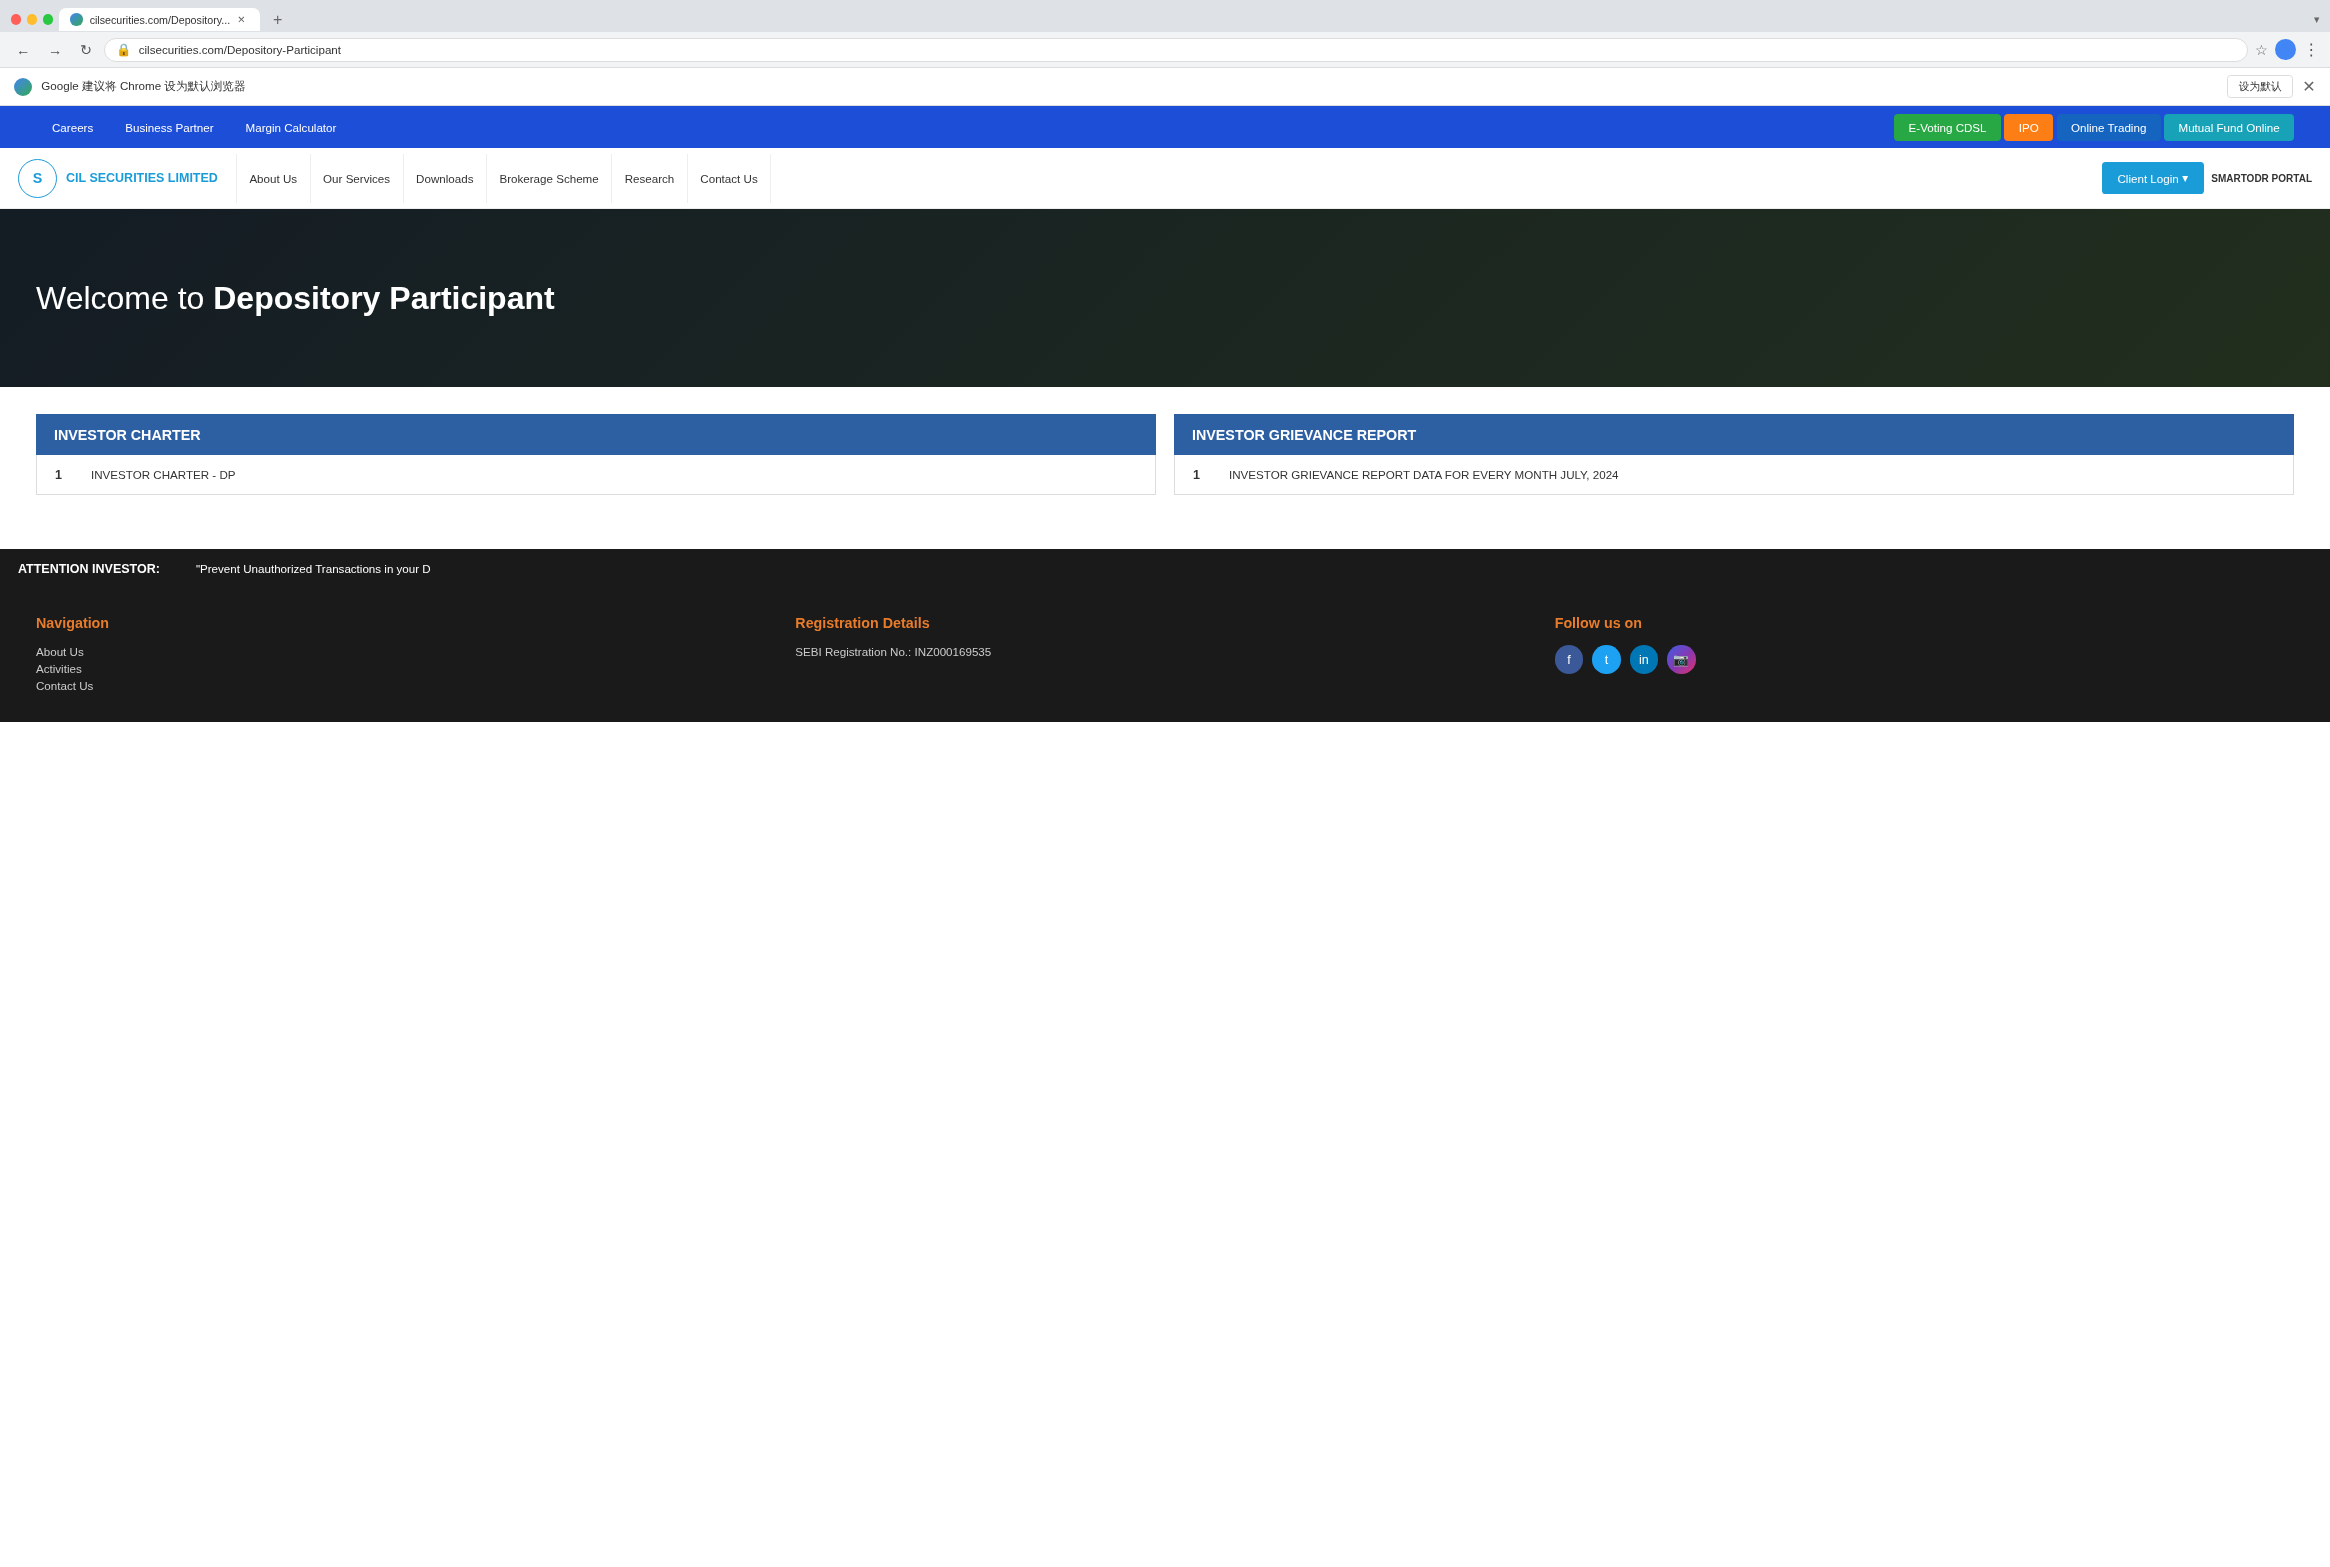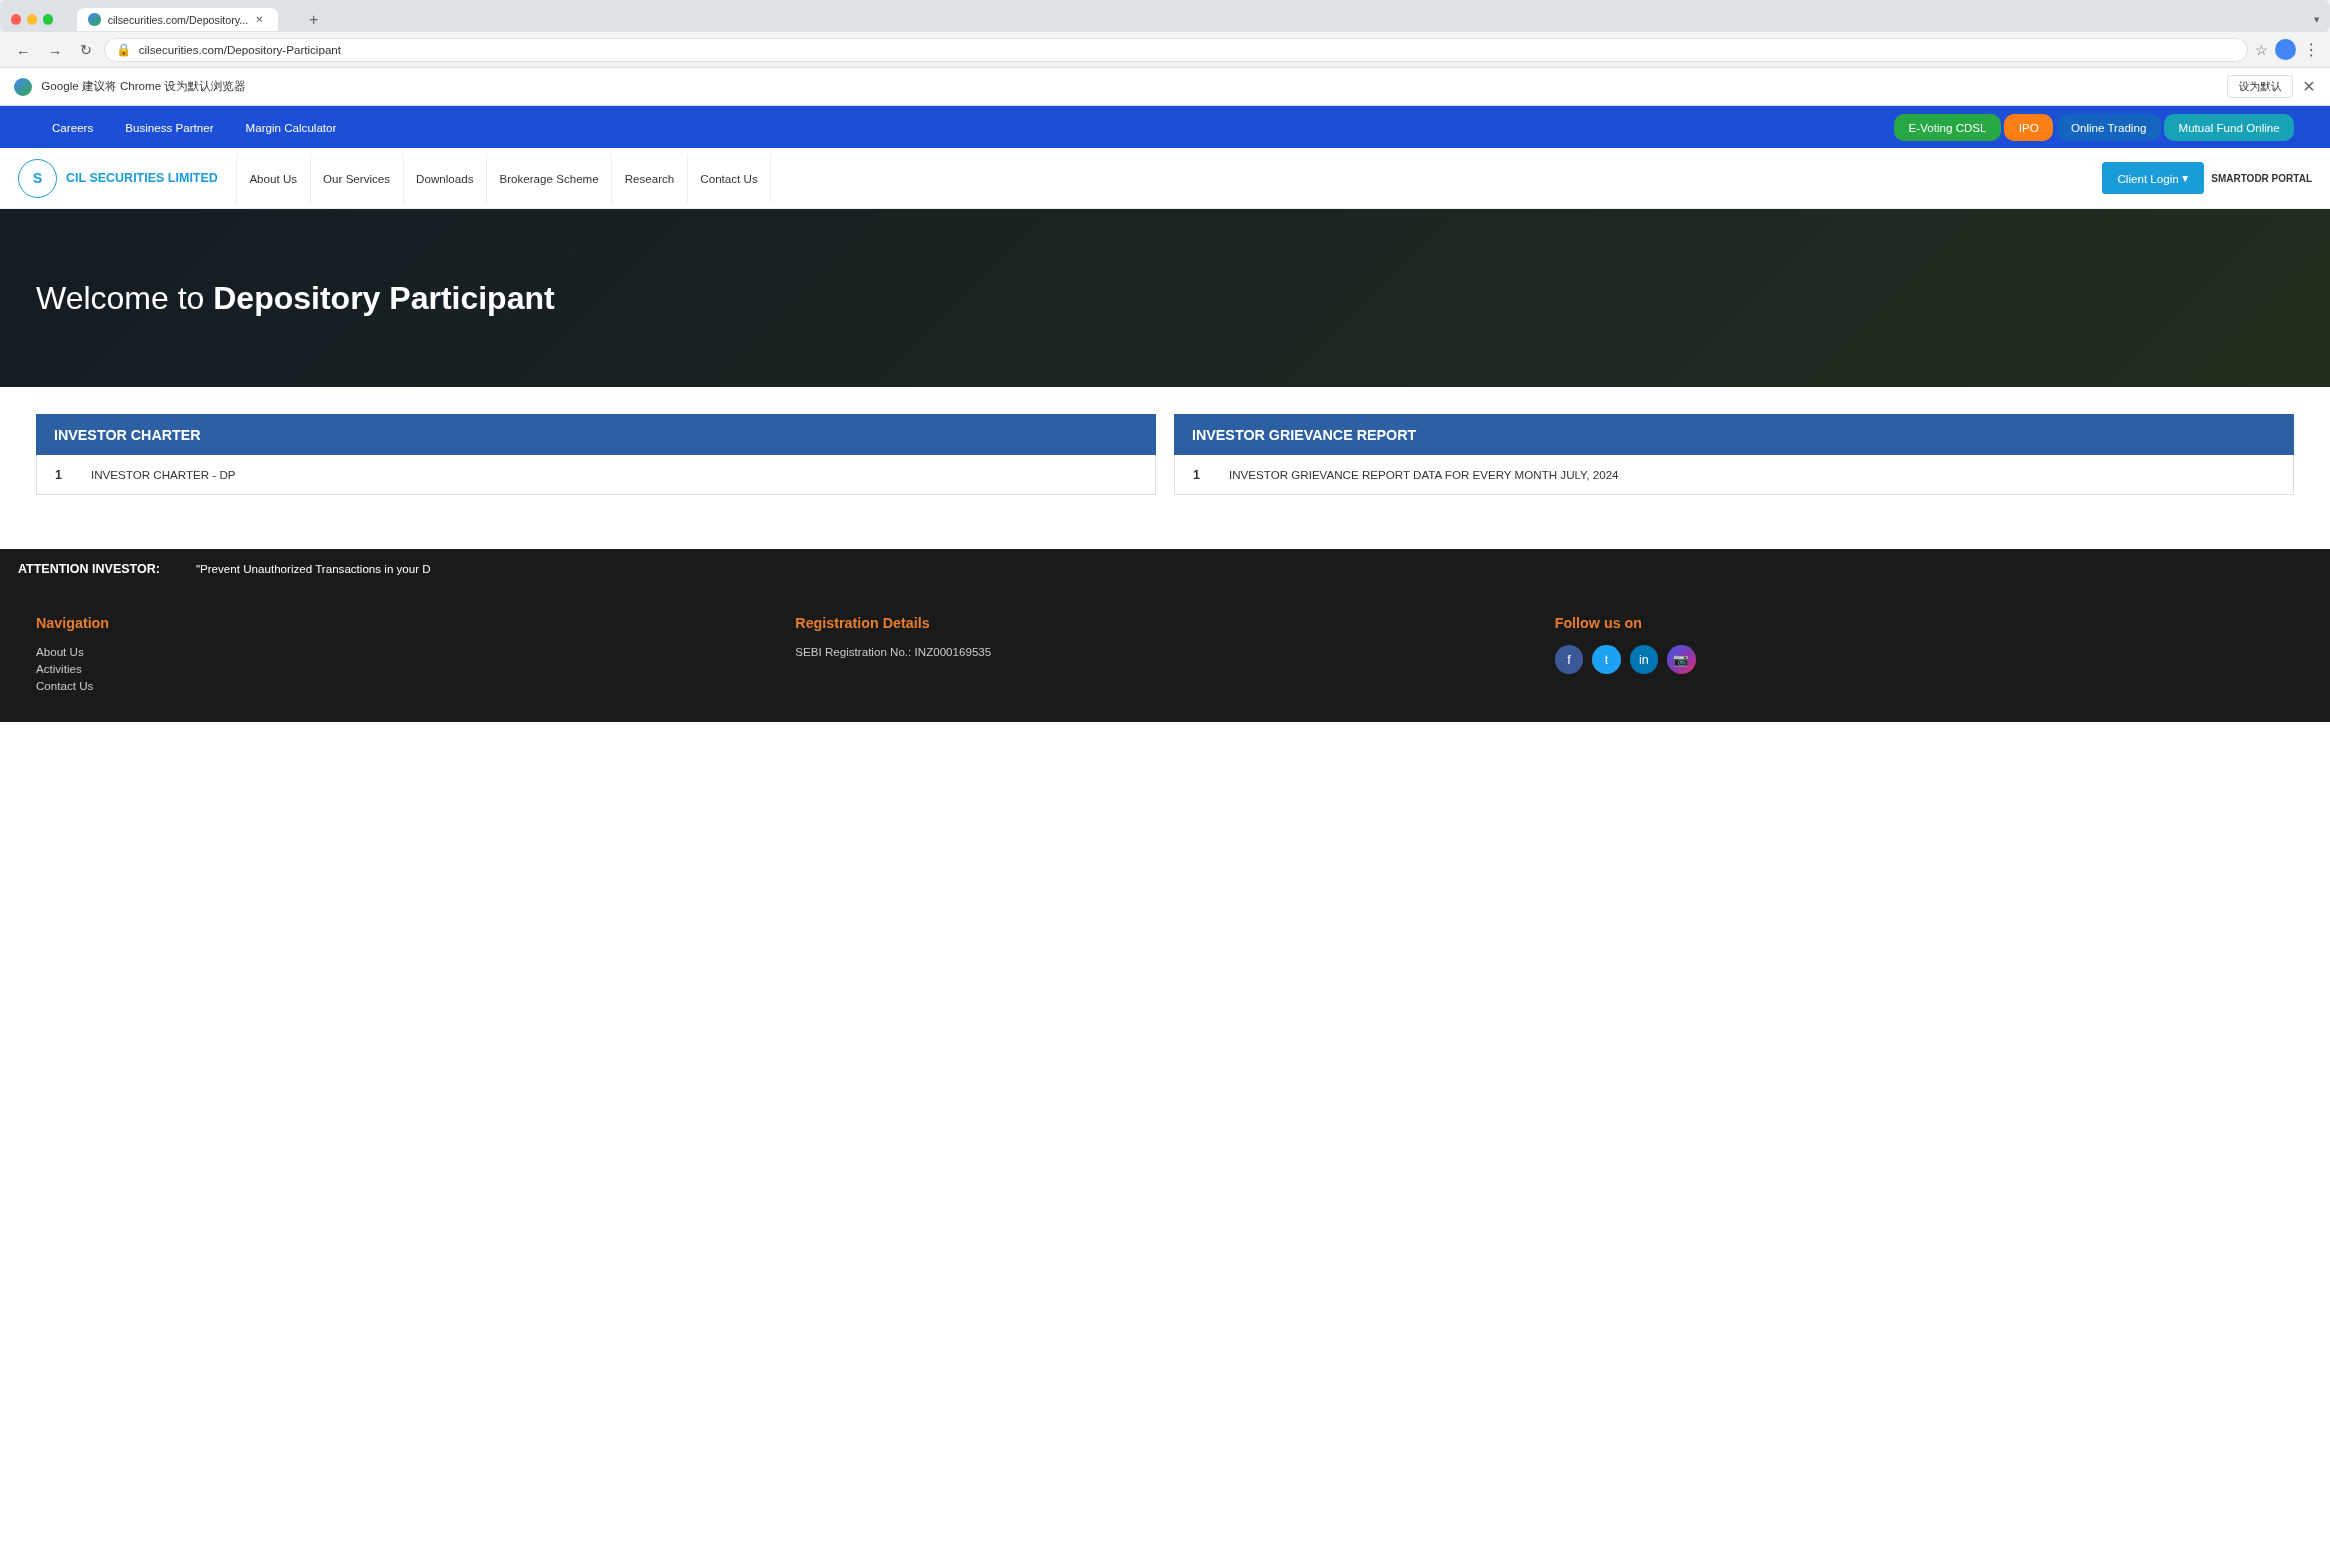--- a/index.html
+++ b/index.html
@@ -7,23 +7,22 @@
 
     
     .browser-chrome {
       background: #f1f3f4;
       border-bottom: 0.9px solid #ddd;
     }
     .browser-tab-bar {
       display: flex;
       align-items: center;
       padding: 7.1px 10.7px 0;
-      gap: 24px;
+      gap: 6px;
       background: #dee1e6;
-      border-radius: 6px;
     }
     .browser-controls {
       display: flex; gap: 5.3px; align-items: center;
     }
     .browser-dot {
       width: 10.7px; height: 10.7px; border-radius: 50%;
     }
     .browser-dot.red { background: #ff5f57; }
     .browser-dot.yellow { background: #ffbd2e; }
     .browser-dot.green { background: #28c840; }
@@ -81,21 +80,21 @@
       background: #1d4ed8; display: flex; align-items: center;
       justify-content: space-between; padding: 0 36px;
     }
     .top-nav-links { display: flex; gap: 0; }
     .top-nav-link {
       color: #fff; text-decoration: none; padding: 10.7px 16px;
       font-size: 11.6px; cursor: pointer;
     }
     .top-nav-buttons { display: flex; gap: 3.6px; padding: 7.1px 0; }
     .top-nav-btn {
-      color: #fff; padding: 7.1px 14.3px; border-radius: 10px;
+      color: #fff; padding: 7.1px 14.3px; border-radius: 4px;
       font-size: 11.6px; font-weight: 500; cursor: pointer; border: none;
     }
     .btn-green { background: #28a745; }
     .btn-orange { background: #fd7e14; }
     .btn-blue-dark { background: #1565c0; }
     .btn-teal { background: #17a2b8; }
 
     
     .main-nav {
       background: #fff; border-bottom: 0.9px solid #eee;

